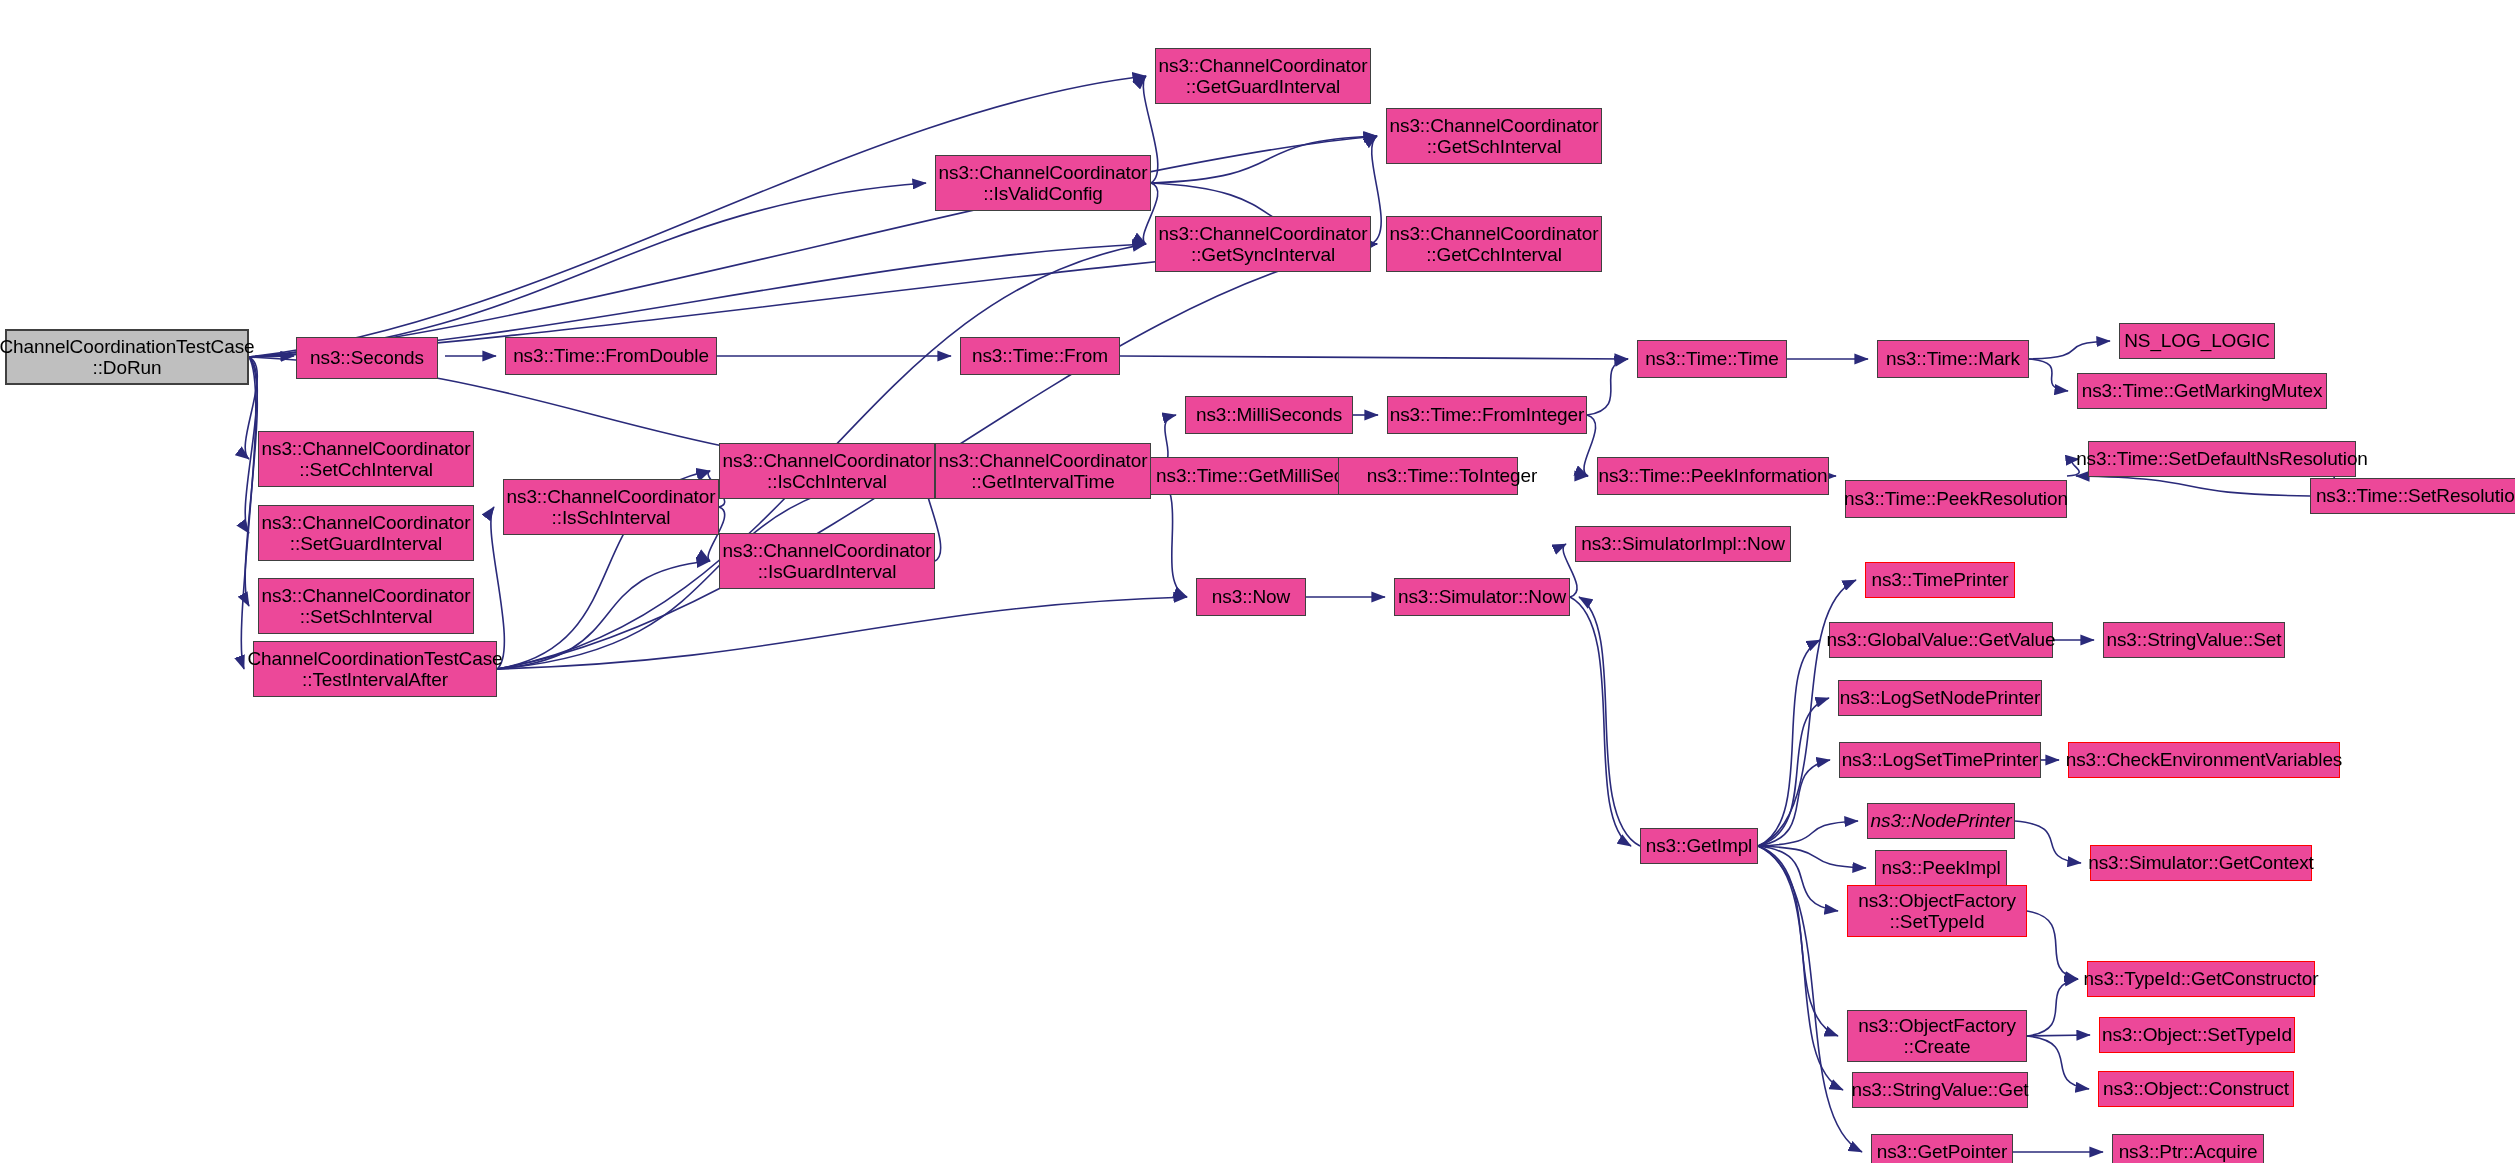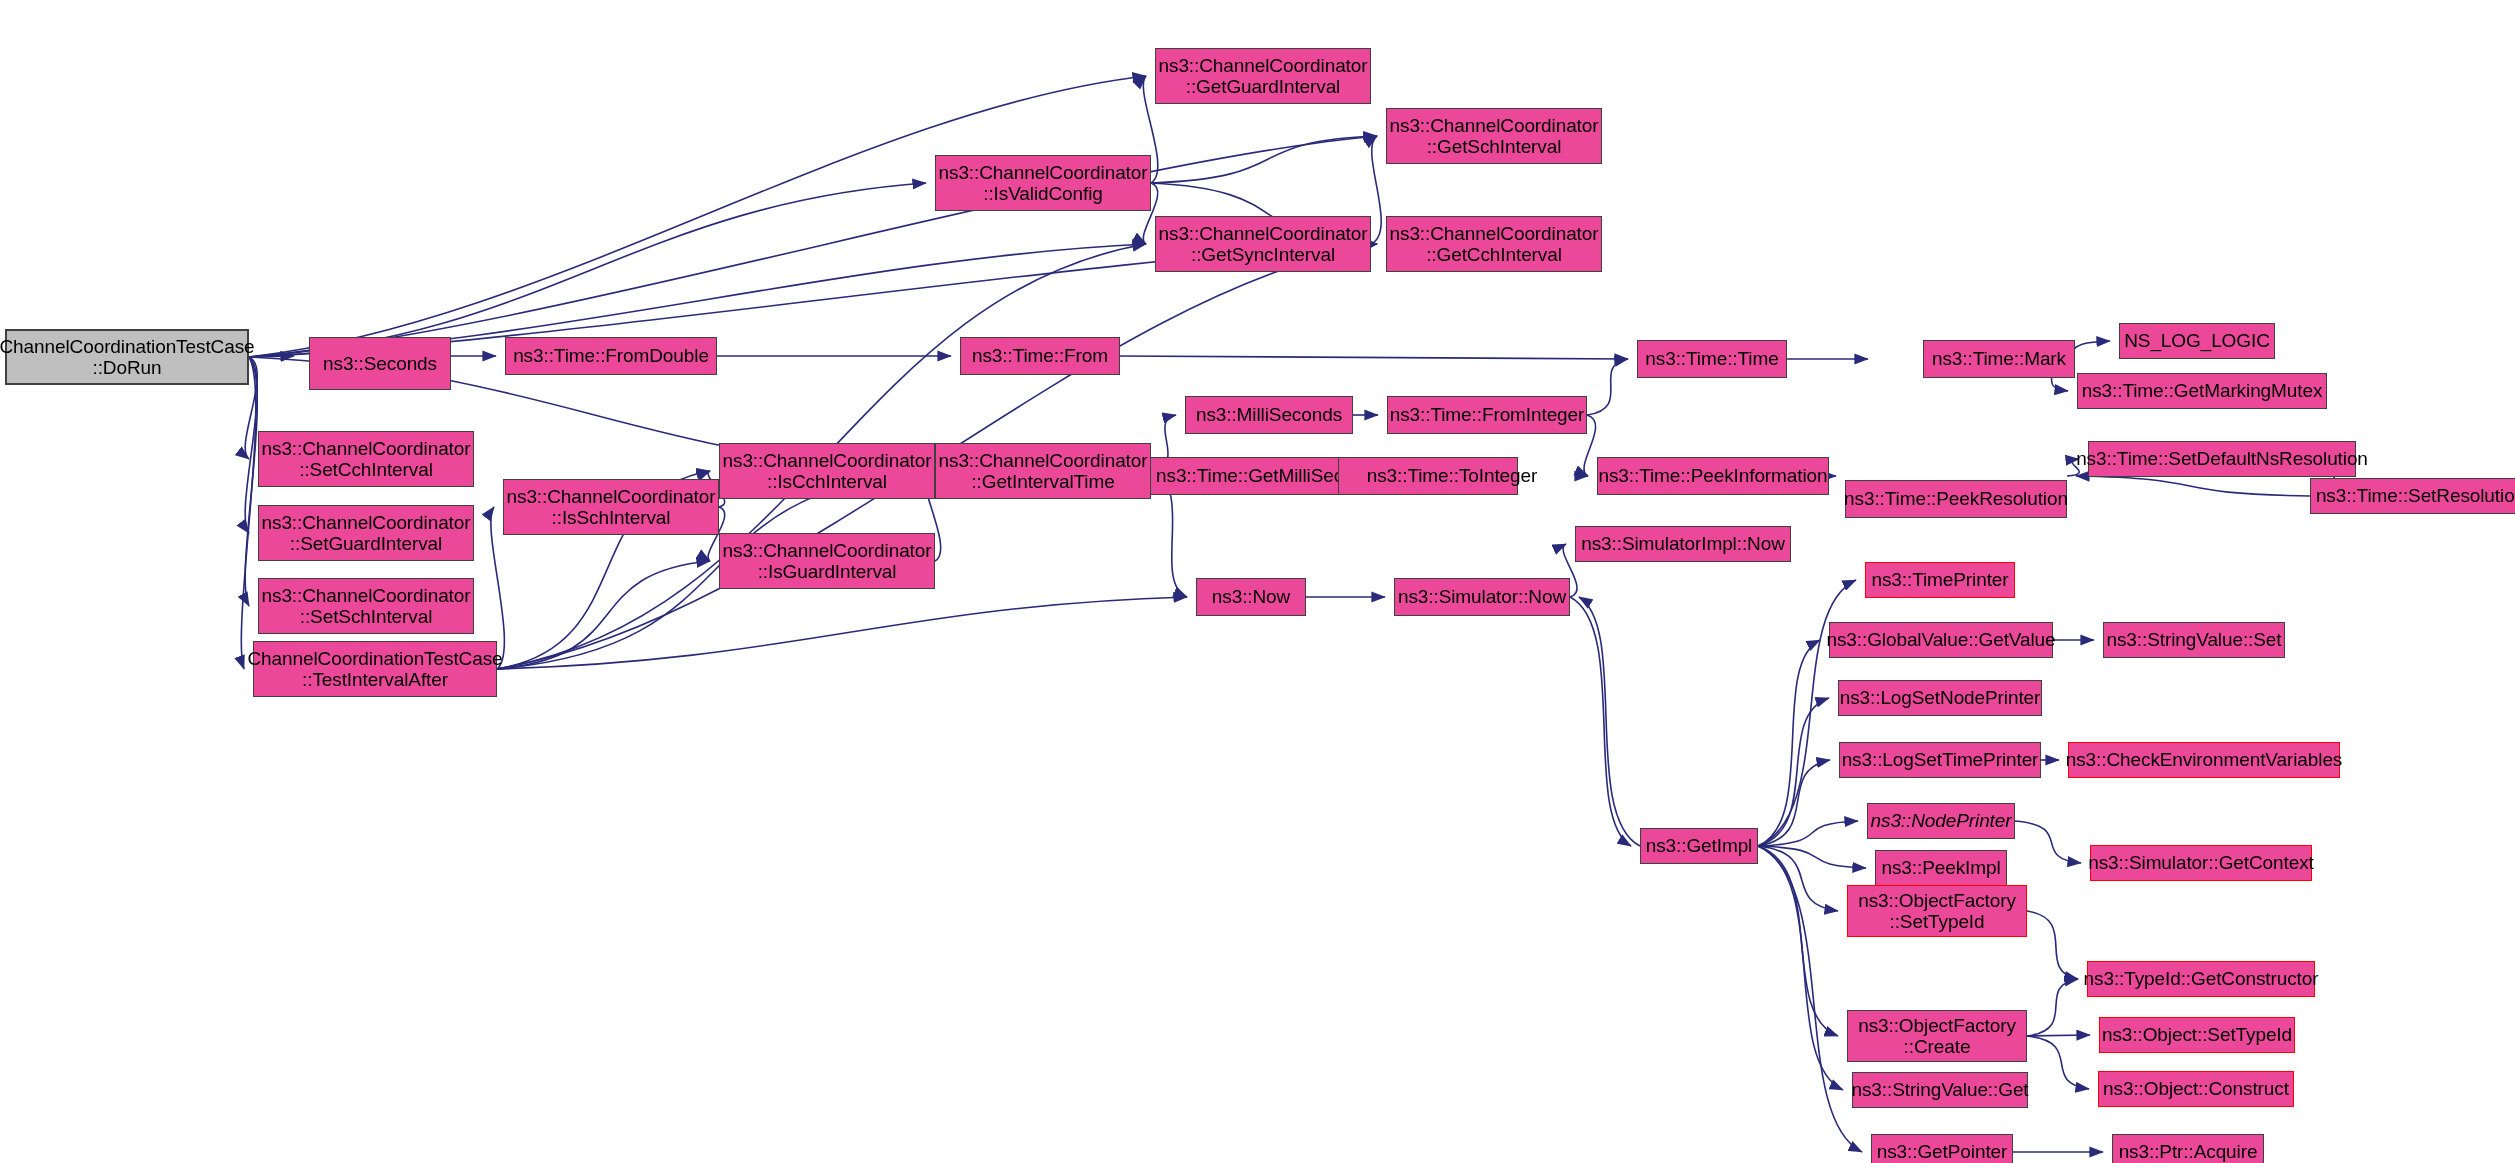--- a/index.html
+++ b/index.html
@@ -139,25 +139,25 @@
       <div class="node" style="left: 1155px; top: 48px; width: 216px; height: 56px;"><span class="node-label">ns3::ChannelCoordinator
 ::GetGuardInterval</span></div>
       <div class="node" style="left: 1386px; top: 108px; width: 216px; height: 56px;"><span class="node-label">ns3::ChannelCoordinator
 ::GetSchInterval</span></div>
       <div class="node" style="left: 935px; top: 155px; width: 216px; height: 56px;"><span class="node-label">ns3::ChannelCoordinator
 ::IsValidConfig</span></div>
       <div class="node" style="left: 1155px; top: 216px; width: 216px; height: 56px;"><span class="node-label">ns3::ChannelCoordinator
 ::GetSyncInterval</span></div>
       <div class="node" style="left: 1386px; top: 216px; width: 216px; height: 56px;"><span class="node-label">ns3::ChannelCoordinator
 ::GetCchInterval</span></div>
-      <div class="node" style="left: 309px; top: 337px; width: 142px; height: 53px;"><span class="node-label">ns3::Seconds</span></div>
+      <div class="node" style="left: 296px; top: 337px; width: 142px; height: 42px;"><span class="node-label">ns3::Seconds</span></div>
       <div class="node" style="left: 505px; top: 337px; width: 212px; height: 38px;"><span class="node-label">ns3::Time::FromDouble</span></div>
       <div class="node" style="left: 960px; top: 337px; width: 160px; height: 38px;"><span class="node-label">ns3::Time::From</span></div>
       <div class="node" style="left: 1637px; top: 340px; width: 150px; height: 38px;"><span class="node-label">ns3::Time::Time</span></div>
-      <div class="node" style="left: 1877px; top: 340px; width: 152px; height: 38px; margin-left: 46px;"><span class="node-label">ns3::Time::Mark</span></div>
+      <div class="node" style="left: 1877px; top: 340px; width: 152px; height: 38px;"><span class="node-label">ns3::Time::Mark</span></div>
       <div class="node" style="left: 2119px; top: 323px; width: 156px; height: 36px;"><span class="node-label">NS_LOG_LOGIC</span></div>
       <div class="node" style="left: 2077px; top: 373px; width: 250px; height: 36px;"><span class="node-label">ns3::Time::GetMarkingMutex</span></div>
       <div class="node" style="left: 258px; top: 431px; width: 216px; height: 56px;"><span class="node-label">ns3::ChannelCoordinator
 ::SetCchInterval</span></div>
       <div class="node" style="left: 258px; top: 505px; width: 216px; height: 56px;"><span class="node-label">ns3::ChannelCoordinator
 ::SetGuardInterval</span></div>
       <div class="node" style="left: 258px; top: 578px; width: 216px; height: 56px;"><span class="node-label">ns3::ChannelCoordinator
 ::SetSchInterval</span></div>
       <div class="node" style="left: 253px; top: 641px; width: 244px; height: 56px;"><span class="node-label">ChannelCoordinationTestCase
 ::TestIntervalAfter</span></div>

